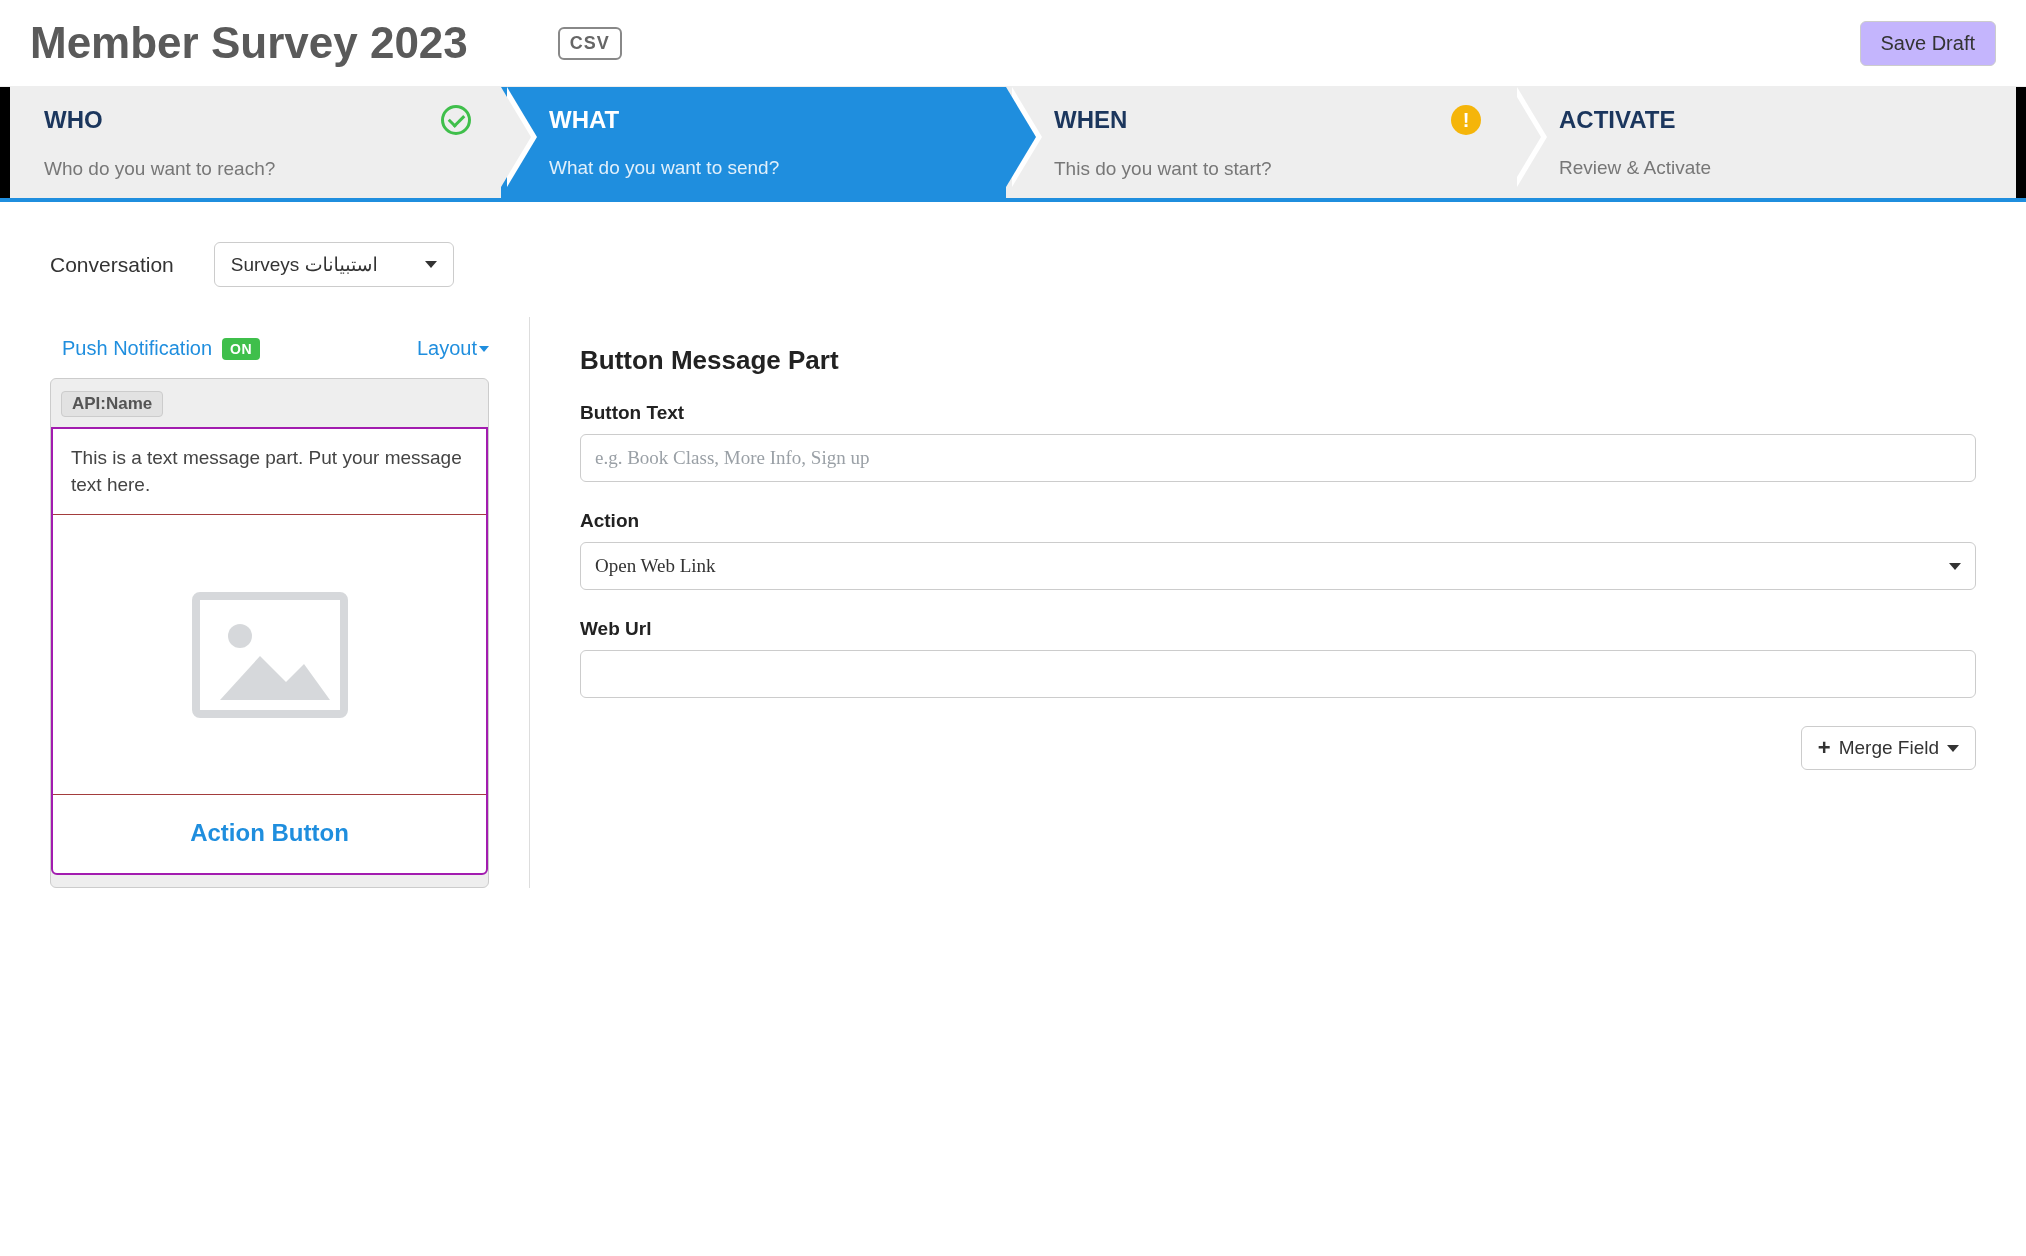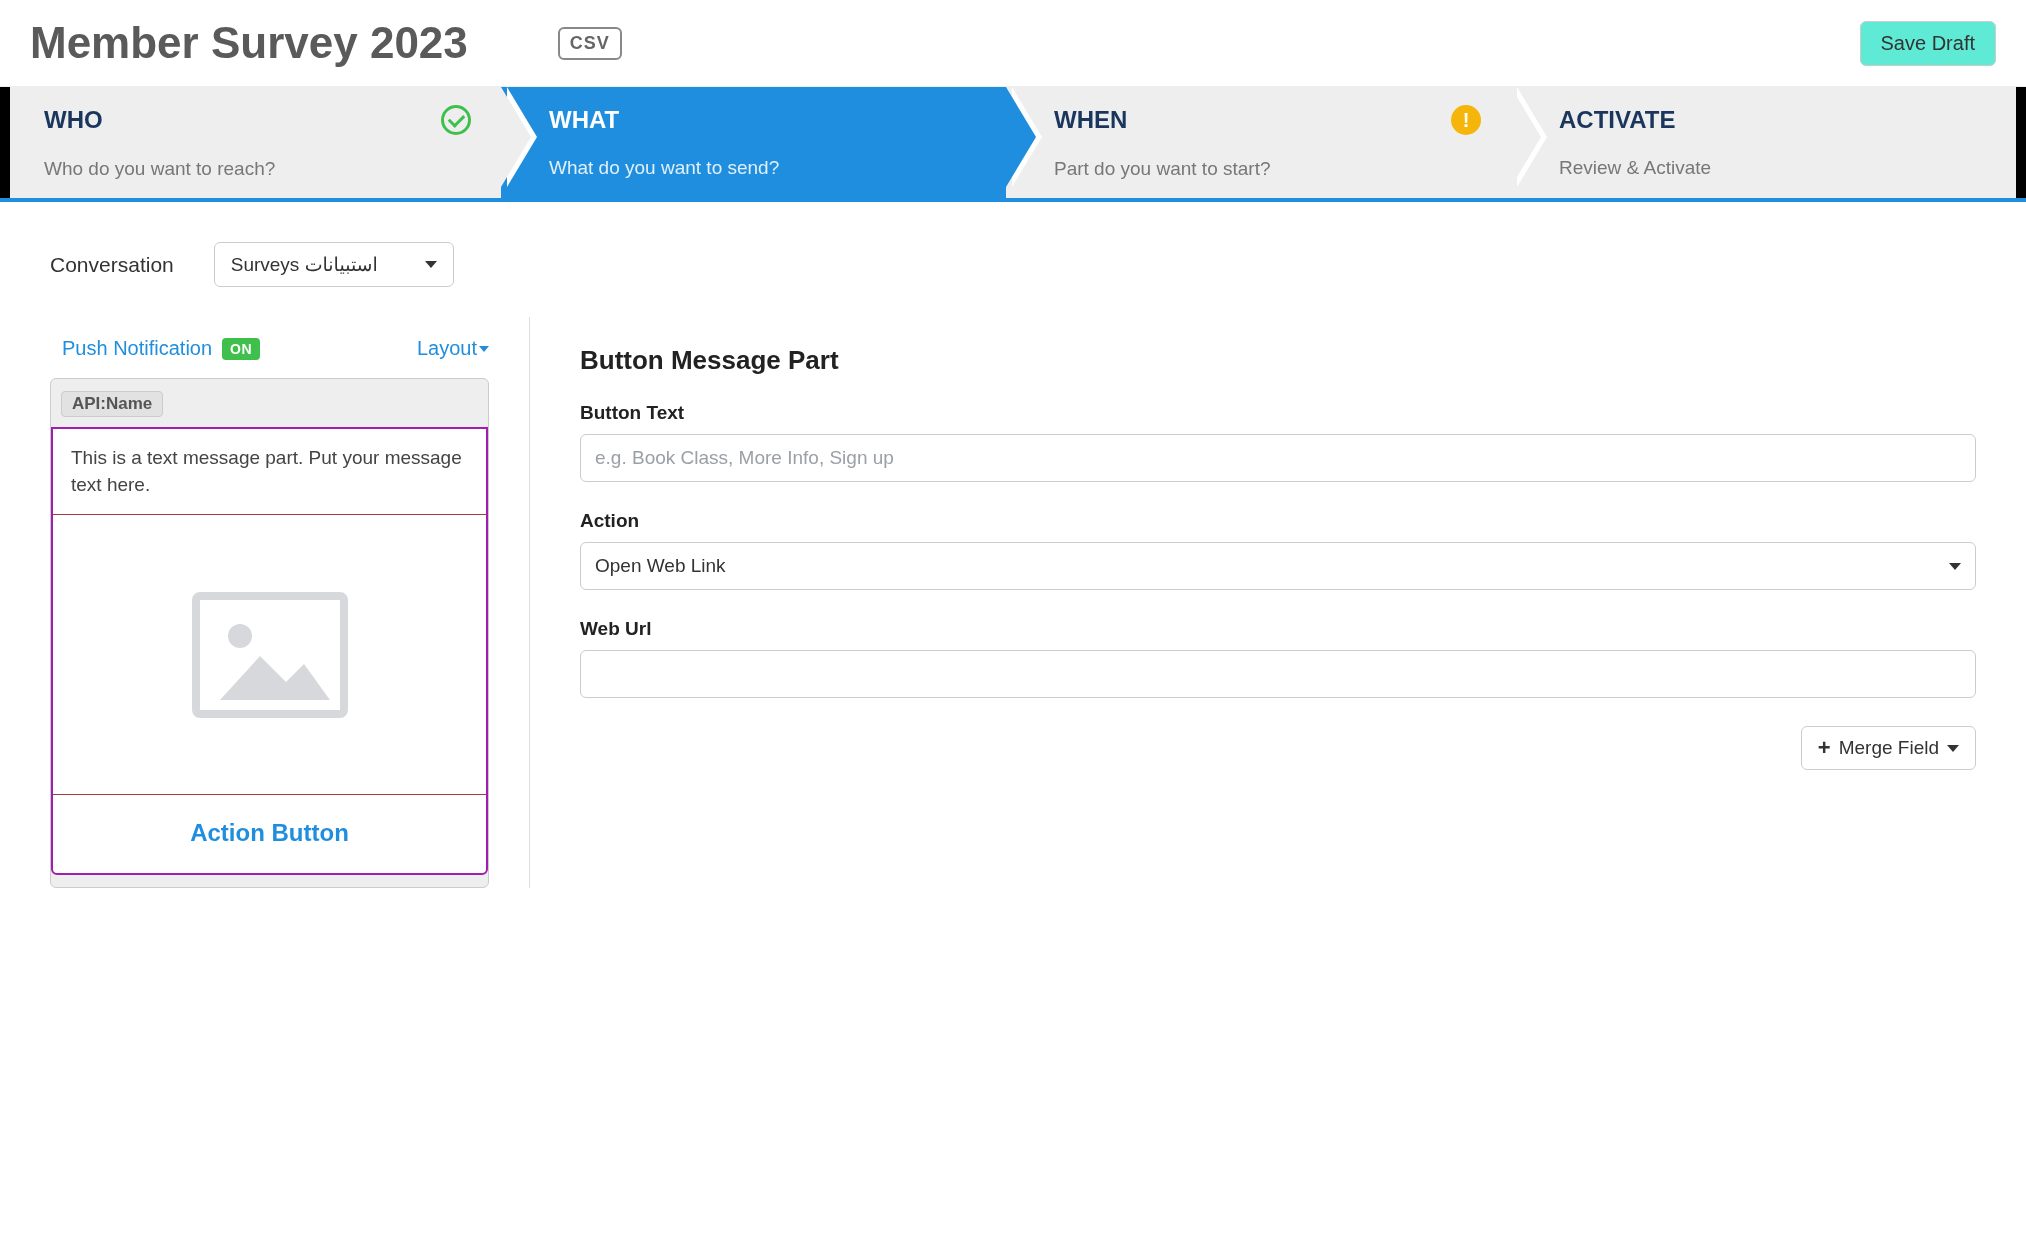--- a/index.html
+++ b/index.html
@@ -29,21 +29,21 @@
     font-size: 18px;
     padding: 4px 10px;
     border-radius: 6px;
     background: #fff;
     cursor: pointer;
     letter-spacing: 1px;
   }
   .header-spacer { flex: 1; }
   .save-draft-btn {
     border: 1px solid #ccc;
-    background: #5eead4;
+    background: #c4b5fd;
     font-size: 20px;
     color: #333;
     padding: 10px 20px;
     border-radius: 6px;
     cursor: pointer;
   }
 
   
   .stepper {
     display: flex;
@@ -274,20 +274,21 @@
     display: block;
   }
   .fld-input, .fld-select {
     width: 100%;
     border: 1px solid #ccc;
     border-radius: 6px;
     padding: 12px 14px;
     font-size: 19px;
     color: #333;
     background: #fff;
+    font-family: Liberation Serif, serif;
   }
   .fld-input::placeholder { color: #9aa0a6; }
   .fld-select {
     display: flex;
     align-items: center;
     justify-content: space-between;
     cursor: pointer;
   }
   .merge-row {
     display: flex;
@@ -329,21 +330,21 @@
     <div class="step-title-row">
       <div class="step-title">WHAT</div>
     </div>
     <div class="step-sub">What do you want to send?</div>
   </div>
   <div class="step">
     <div class="step-title-row">
       <div class="step-title">WHEN</div>
       <span class="step-icon icon-warn">!</span>
     </div>
-    <div class="step-sub">Part do you want to start?</div>
+    <div class="step-sub">This do you want to start?</div>
   </div>
   <div class="step">
     <div class="step-title-row">
       <div class="step-title">ACTIVATE</div>
     </div>
     <div class="step-sub">Review &amp; Activate</div>
   </div>
 </div>
 
 <div class="conv-row">

